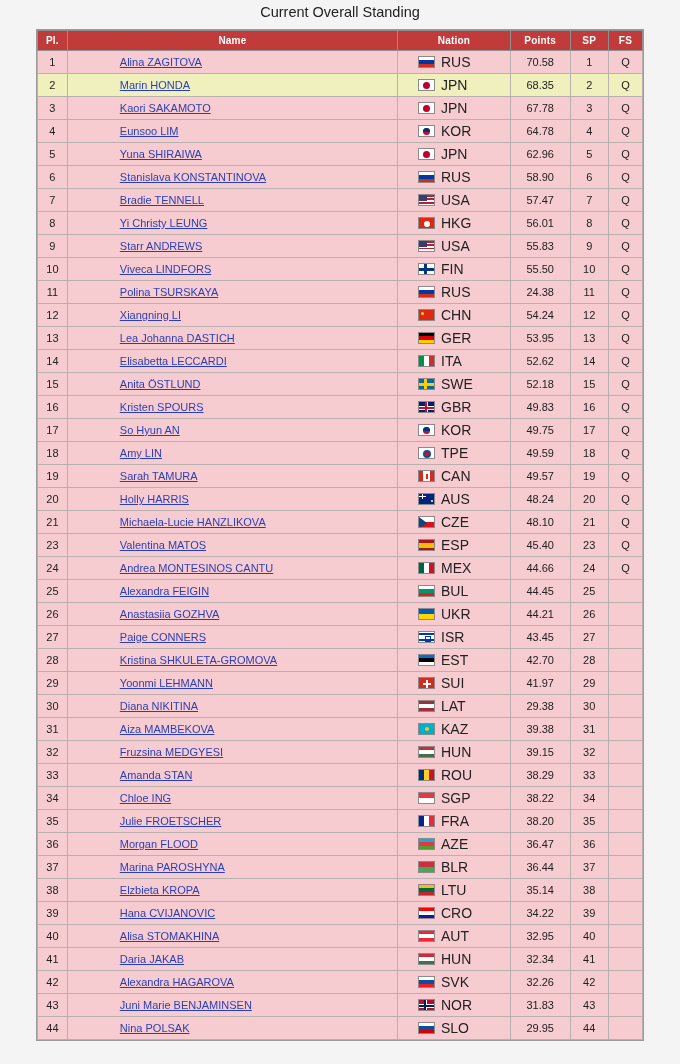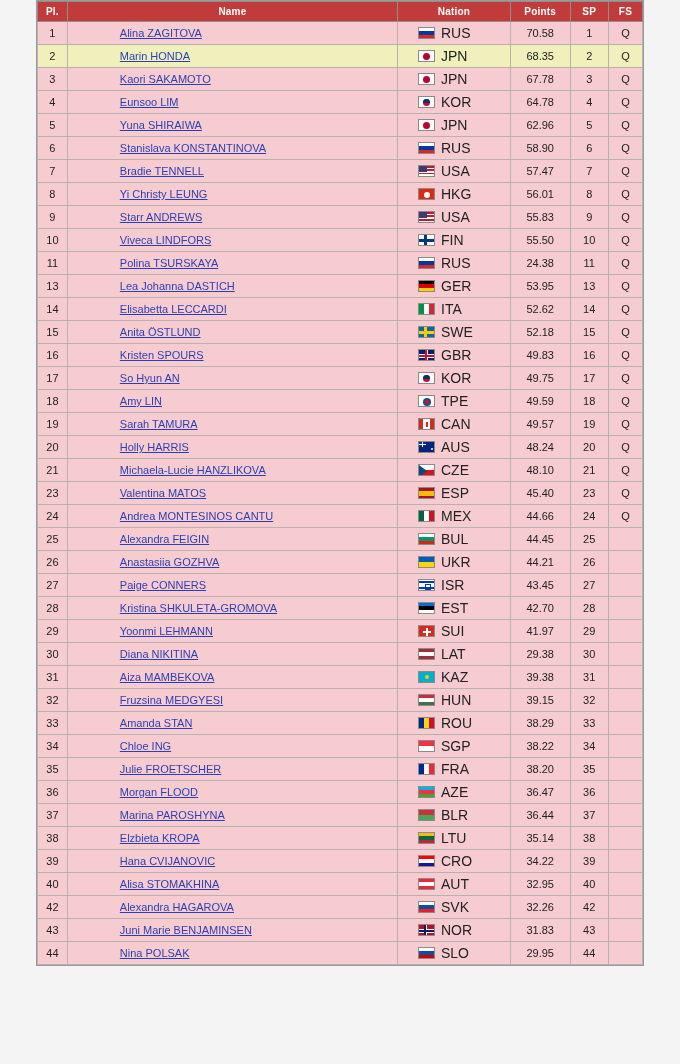--- a/index.html
+++ b/index.html
@@ -133,20 +133,21 @@
   .circle {
     position:absolute; border-radius:50%;
   }
   .cross-v { position:absolute; }
   .cross-h { position:absolute; }
 </style>
 </head>
 <body>
 
 <div id="page">
+  <div class="page-title">Current Overall Standing</div>
 
   <div class="table-wrap">
     <table class="standings">
       <colgroup>
         <col class="c-pl">
           <col class="c-name">
           <col class="c-nation">
           <col class="c-points">
           <col class="c-sp">
           <col class="c-fs">
@@ -337,20 +338,36 @@
                   <i style="background:#d52b1e"></i>
                 </span>
                 <span>RUS</span>
               </span>
             </td>
             <td class="points">24.38</td>
             <td class="sp">11</td>
             <td class="fs">Q</td>
           </tr>
           <tr>
+            <td class="pl">12</td>
+            <td class="name"><a href="#">Xiangning LI</a></td>
+            <td class="nation">
+              <span class="nation-inner">
+                <span class="flag">
+                  <i style="left:0;top:0;width:100%;height:100%;background:#de2910"></i>
+                  <i style="left:2px;top:2px;width:3px;height:3px;background:#ffde00;border-radius:50%"></i>
+                </span>
+                <span>CHN</span>
+              </span>
+            </td>
+            <td class="points">54.24</td>
+            <td class="sp">12</td>
+            <td class="fs">Q</td>
+          </tr>
+          <tr>
             <td class="pl">13</td>
             <td class="name"><a href="#">Lea Johanna DASTICH</a></td>
             <td class="nation">
               <span class="nation-inner">
                 <span class="flag h3">
                   <i style="background:#000"></i>
                   <i style="background:#dd0000"></i>
                   <i style="background:#ffce00"></i>
                 </span>
                 <span>GER</span>
@@ -795,20 +812,37 @@
                 <span class="flag h3">
                   <i style="background:#ed2939"></i>
                   <i style="background:#fff"></i>
                   <i style="background:#ed2939"></i>
                 </span>
                 <span>AUT</span>
               </span>
             </td>
             <td class="points">32.95</td>
             <td class="sp">40</td>
+            <td class="fs"></td>
+          </tr>
+          <tr>
+            <td class="pl">41</td>
+            <td class="name"><a href="#">Daria JAKAB</a></td>
+            <td class="nation">
+              <span class="nation-inner">
+                <span class="flag h3">
+                  <i style="background:#cd2a3e"></i>
+                  <i style="background:#fff"></i>
+                  <i style="background:#436f4d"></i>
+                </span>
+                <span>HUN</span>
+              </span>
+            </td>
+            <td class="points">32.34</td>
+            <td class="sp">41</td>
             <td class="fs"></td>
           </tr>
           <tr>
             <td class="pl">42</td>
             <td class="name"><a href="#">Alexandra HAGAROVA</a></td>
             <td class="nation">
               <span class="nation-inner">
                 <span class="flag h3">
                   <i style="background:#fff"></i>
                   <i style="background:#0b4ea2"></i>

